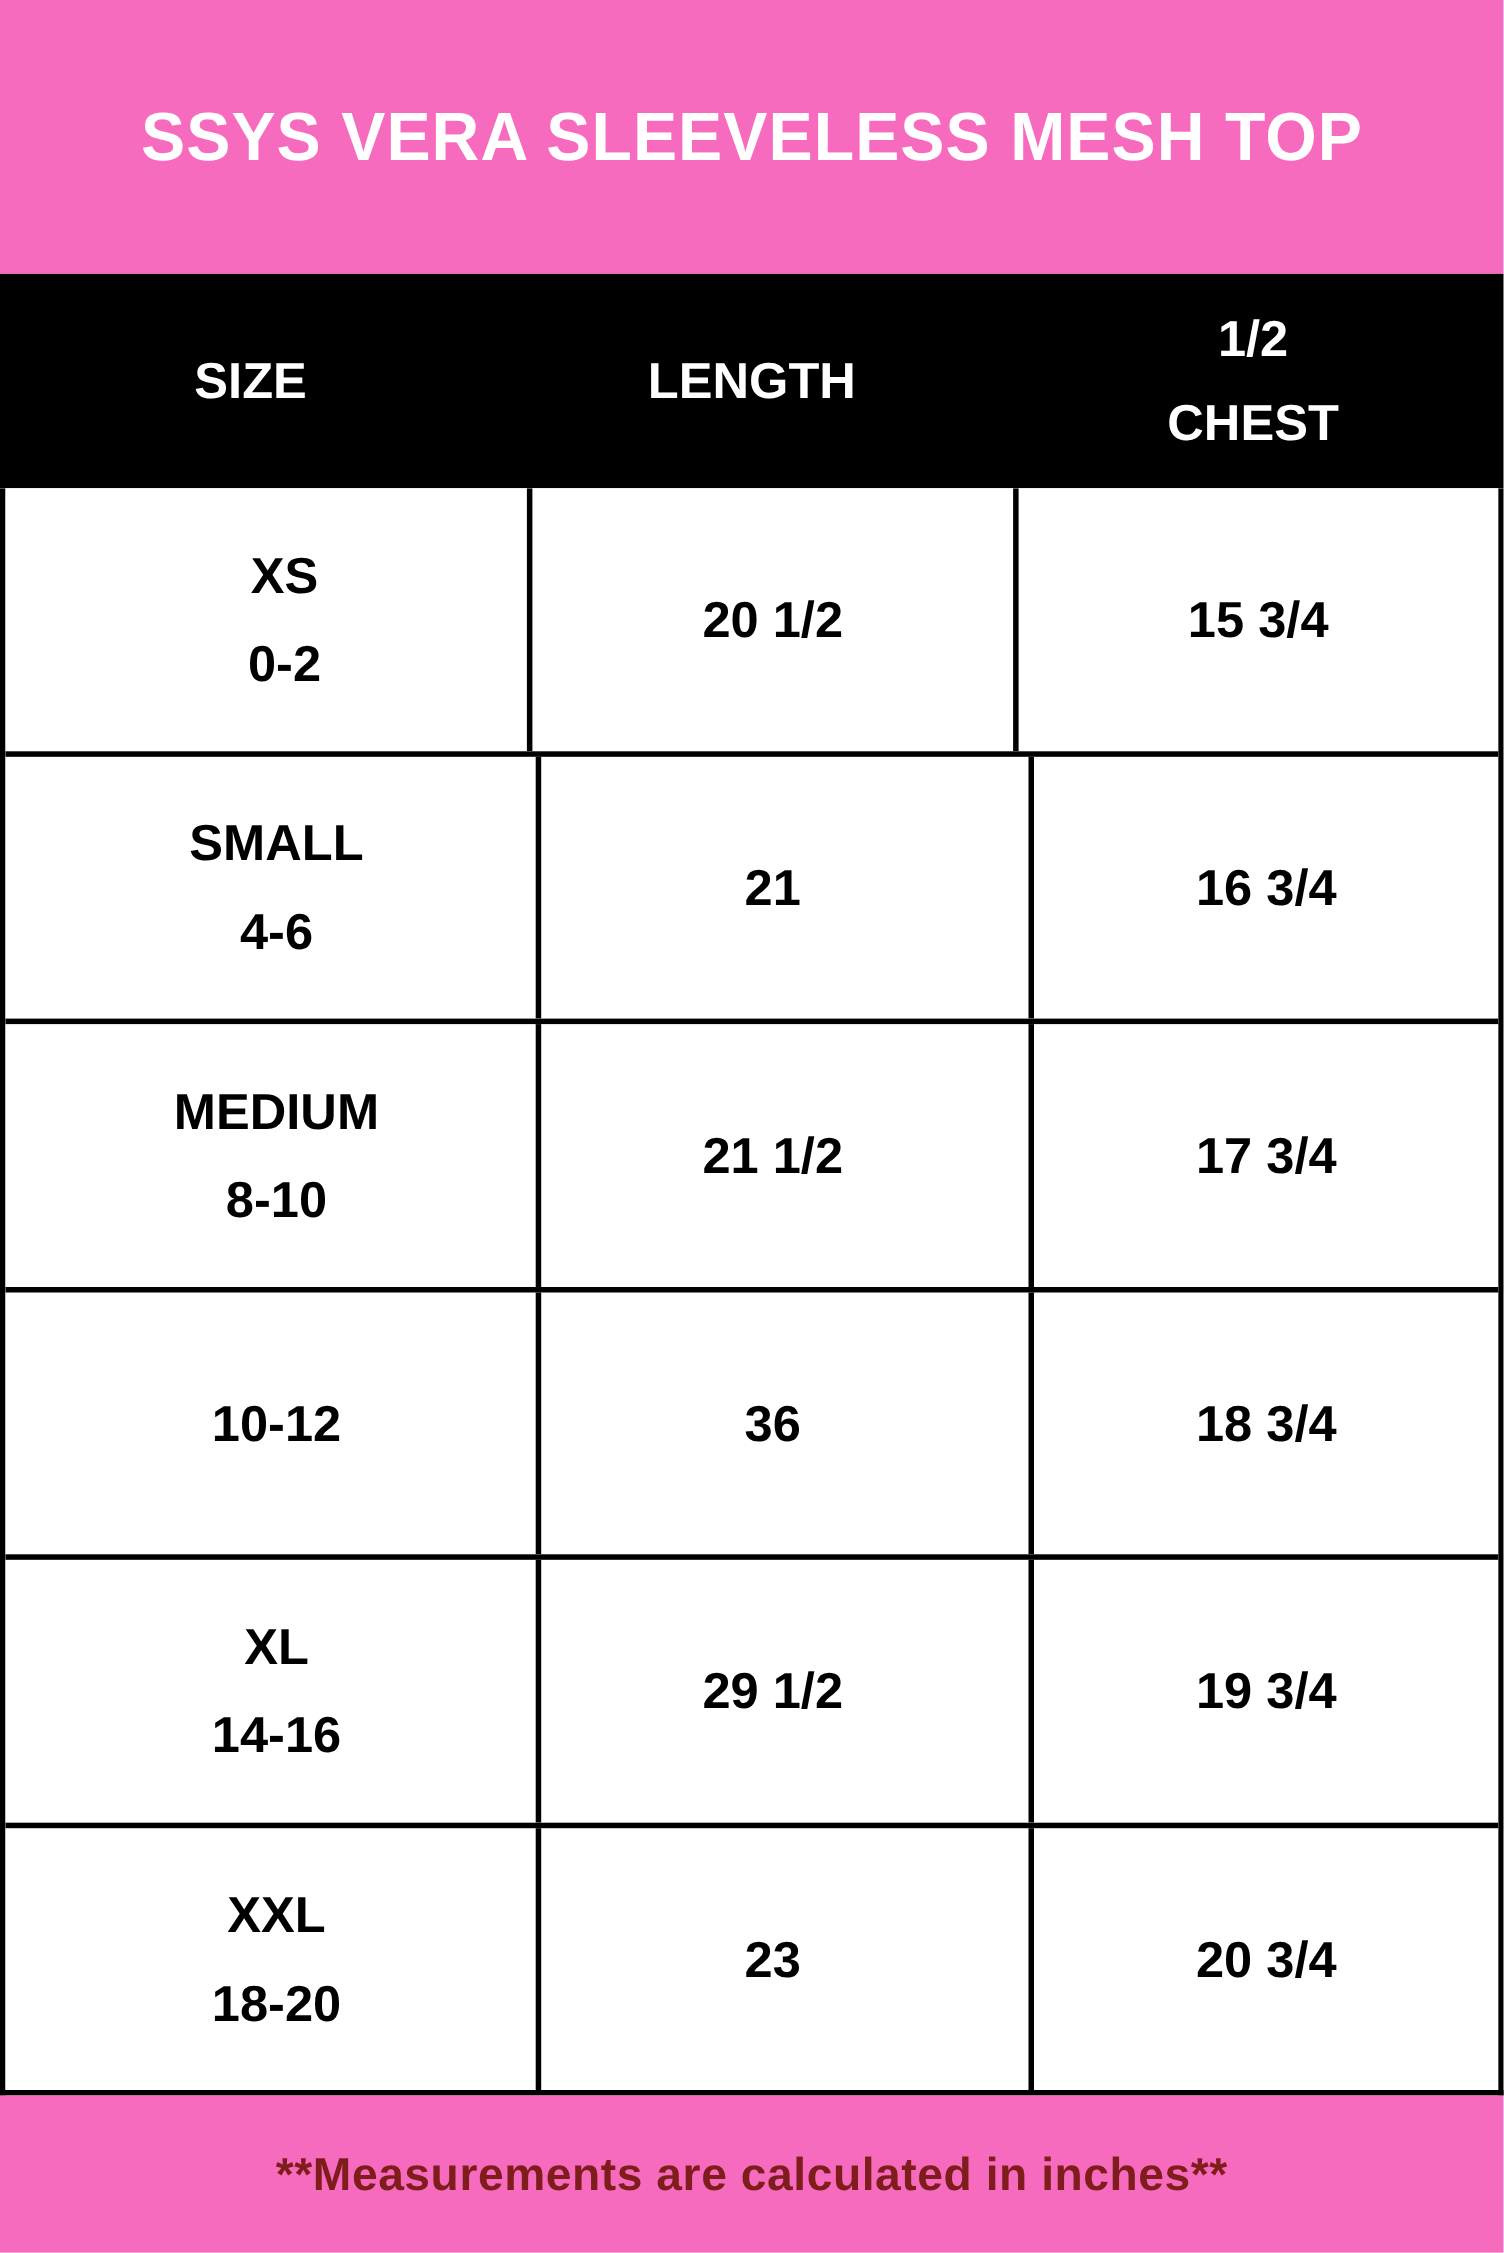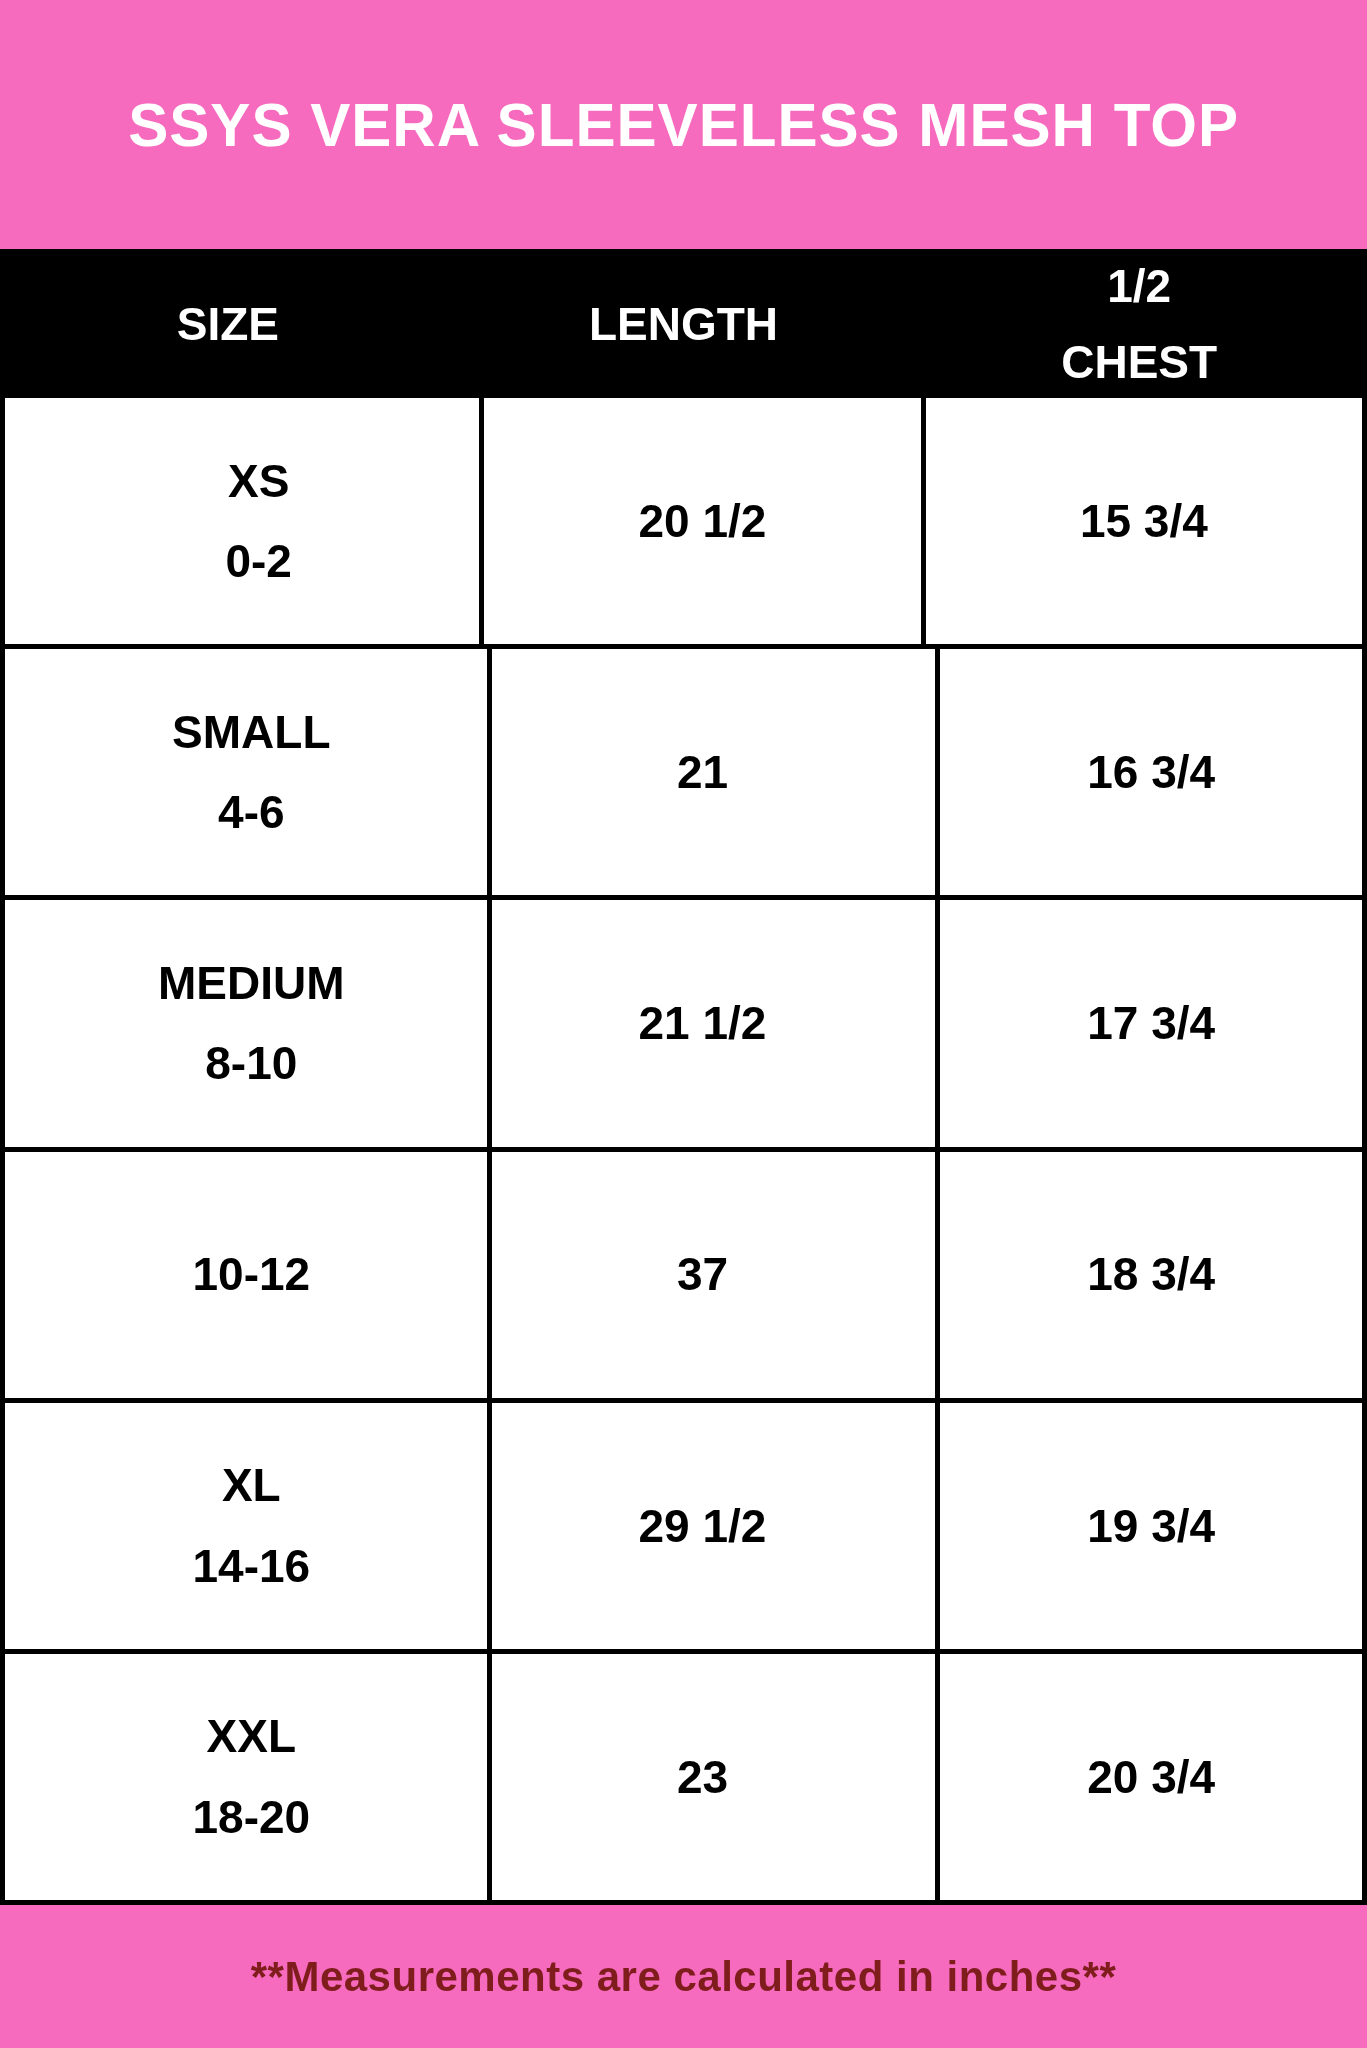--- a/index.html
+++ b/index.html
@@ -29,21 +29,21 @@
   }
   .banner .title{
     color:var(--title-text);
     font-size:62px;
     font-weight:700;
     letter-spacing:1px;
     white-space:nowrap;
     transform:scaleX(0.97);
   }
   .head-row{
-    height:149px;
+    height:195px;
     flex:none;
     background:var(--header-bg);
     display:grid;
     grid-template-columns:1fr 1fr 1fr;
   }
   .head-cell{
     display:flex;
     flex-direction:column;
     align-items:center;
     justify-content:center;
@@ -162,21 +162,21 @@
     <div class="cell">
       <span>17 3/4</span>
     </div>
   </div>
 
   <div class="t-row">
     <div class="cell">
       <span>10-12</span>
     </div>
     <div class="cell">
-      <span>37</span>
+      <span>36</span>
     </div>
     <div class="cell">
       <span>18 3/4</span>
     </div>
   </div>
 
   <div class="t-row">
     <div class="cell">
       <span>XL</span>
       <span>14-16</span>

